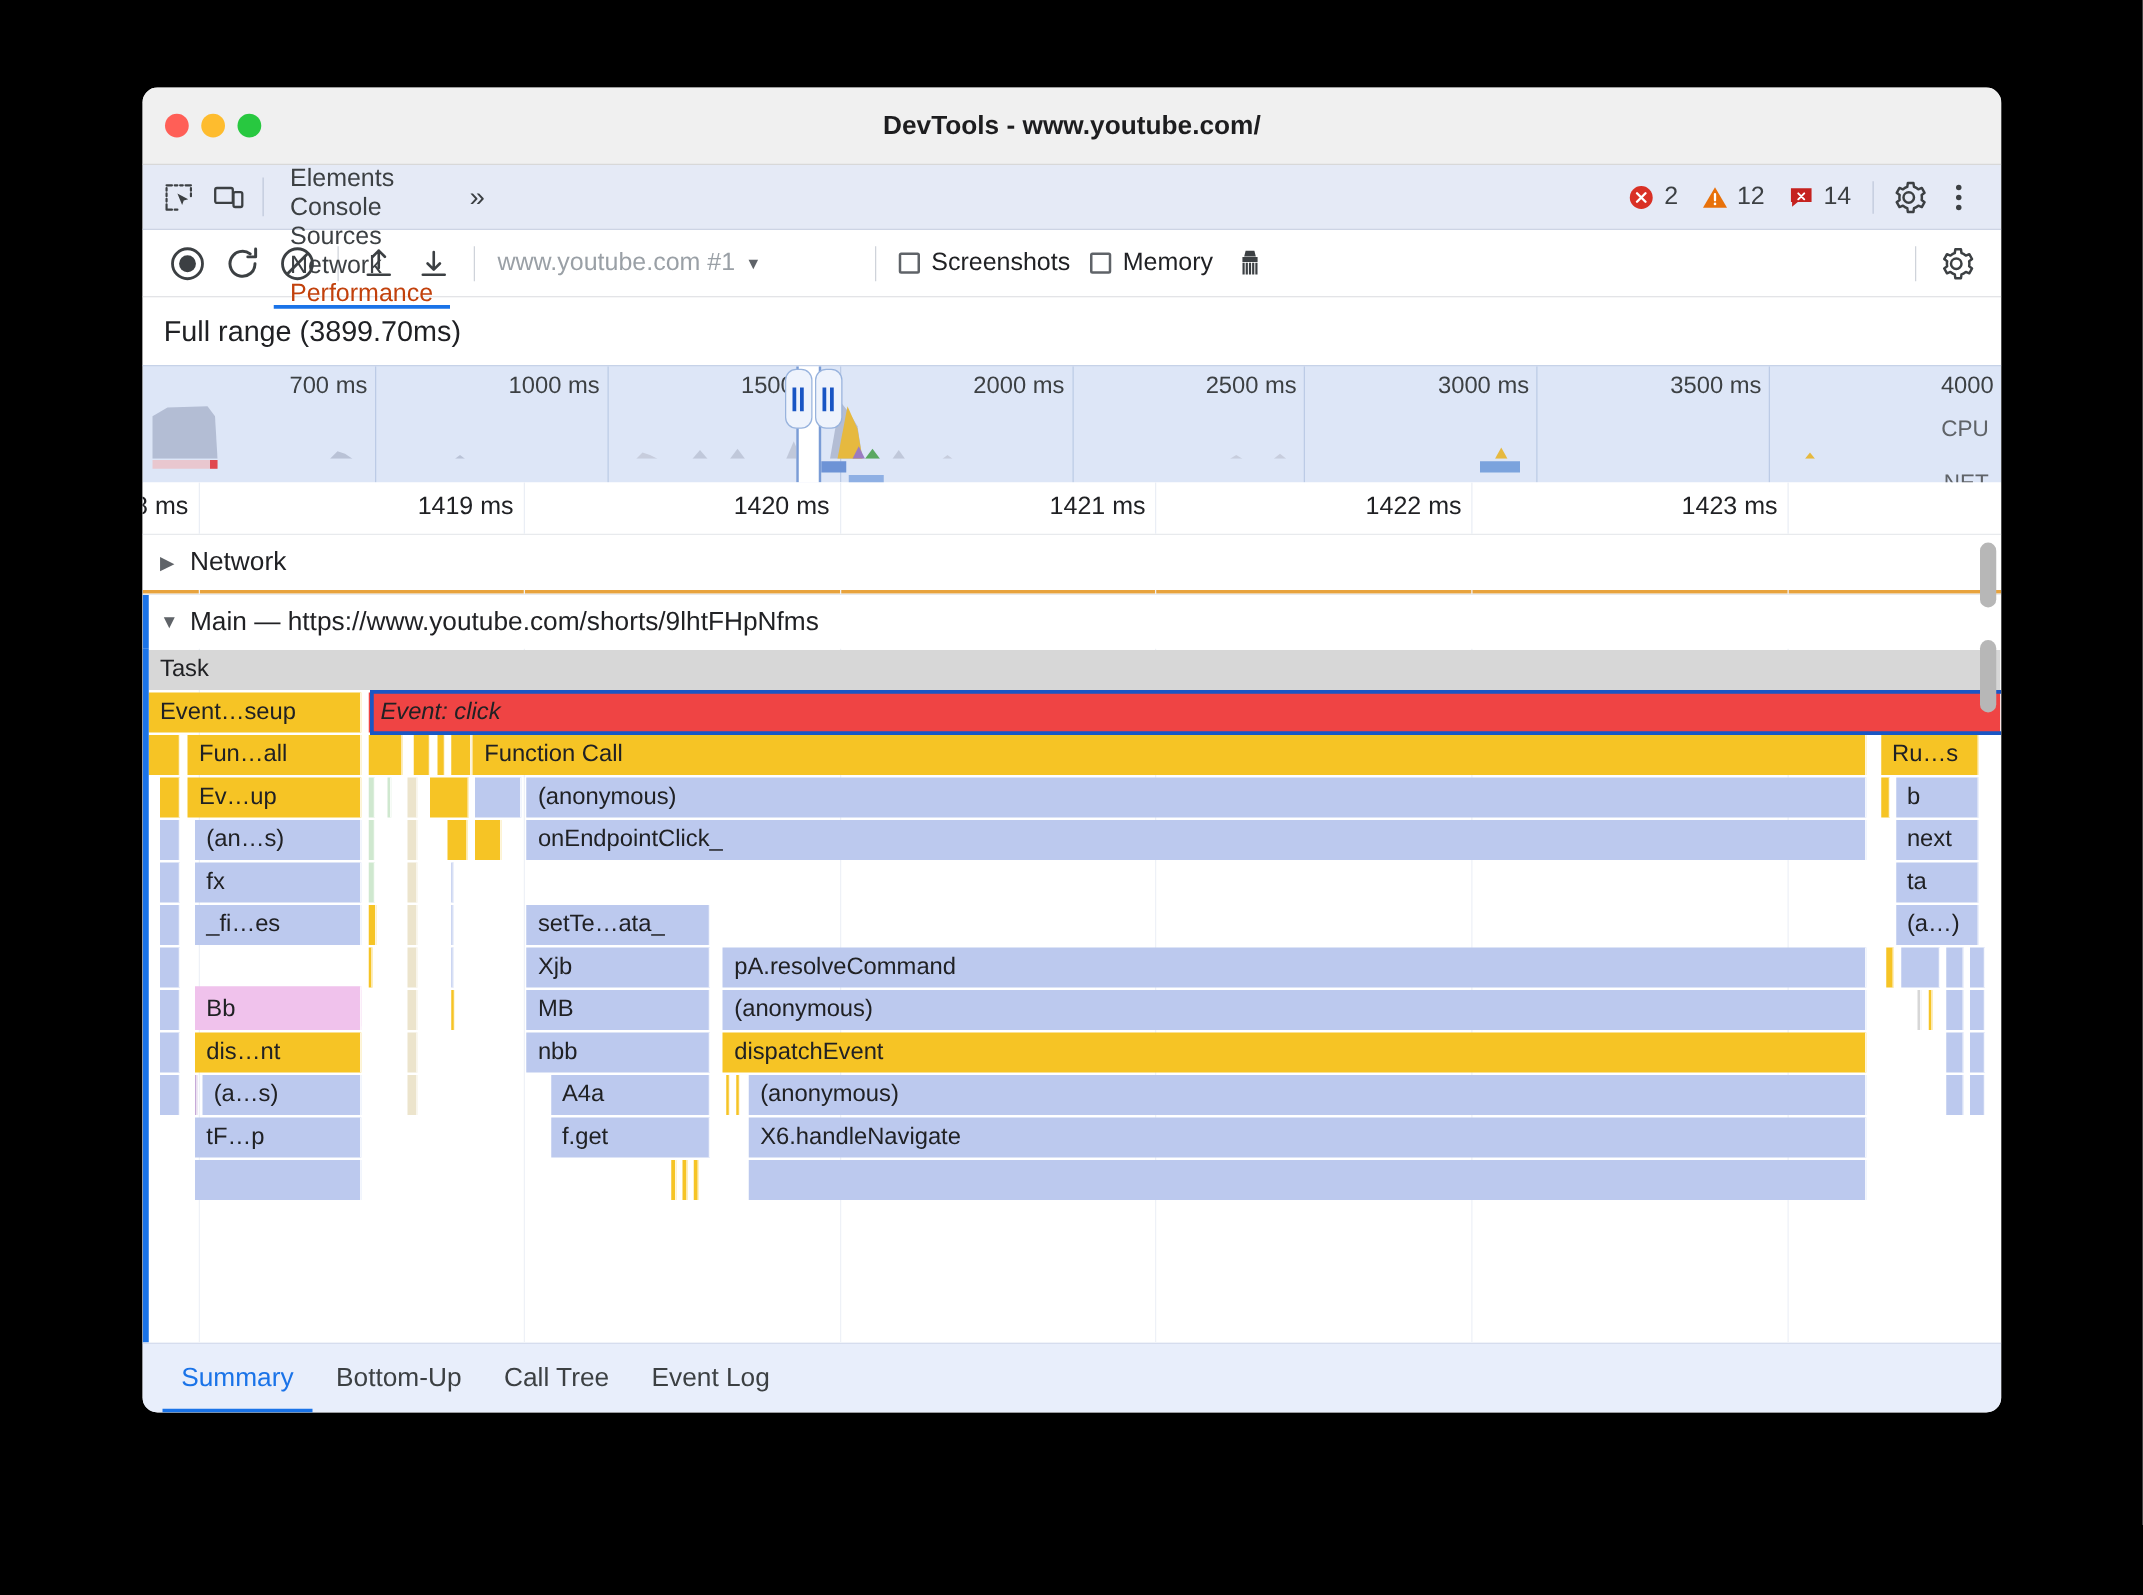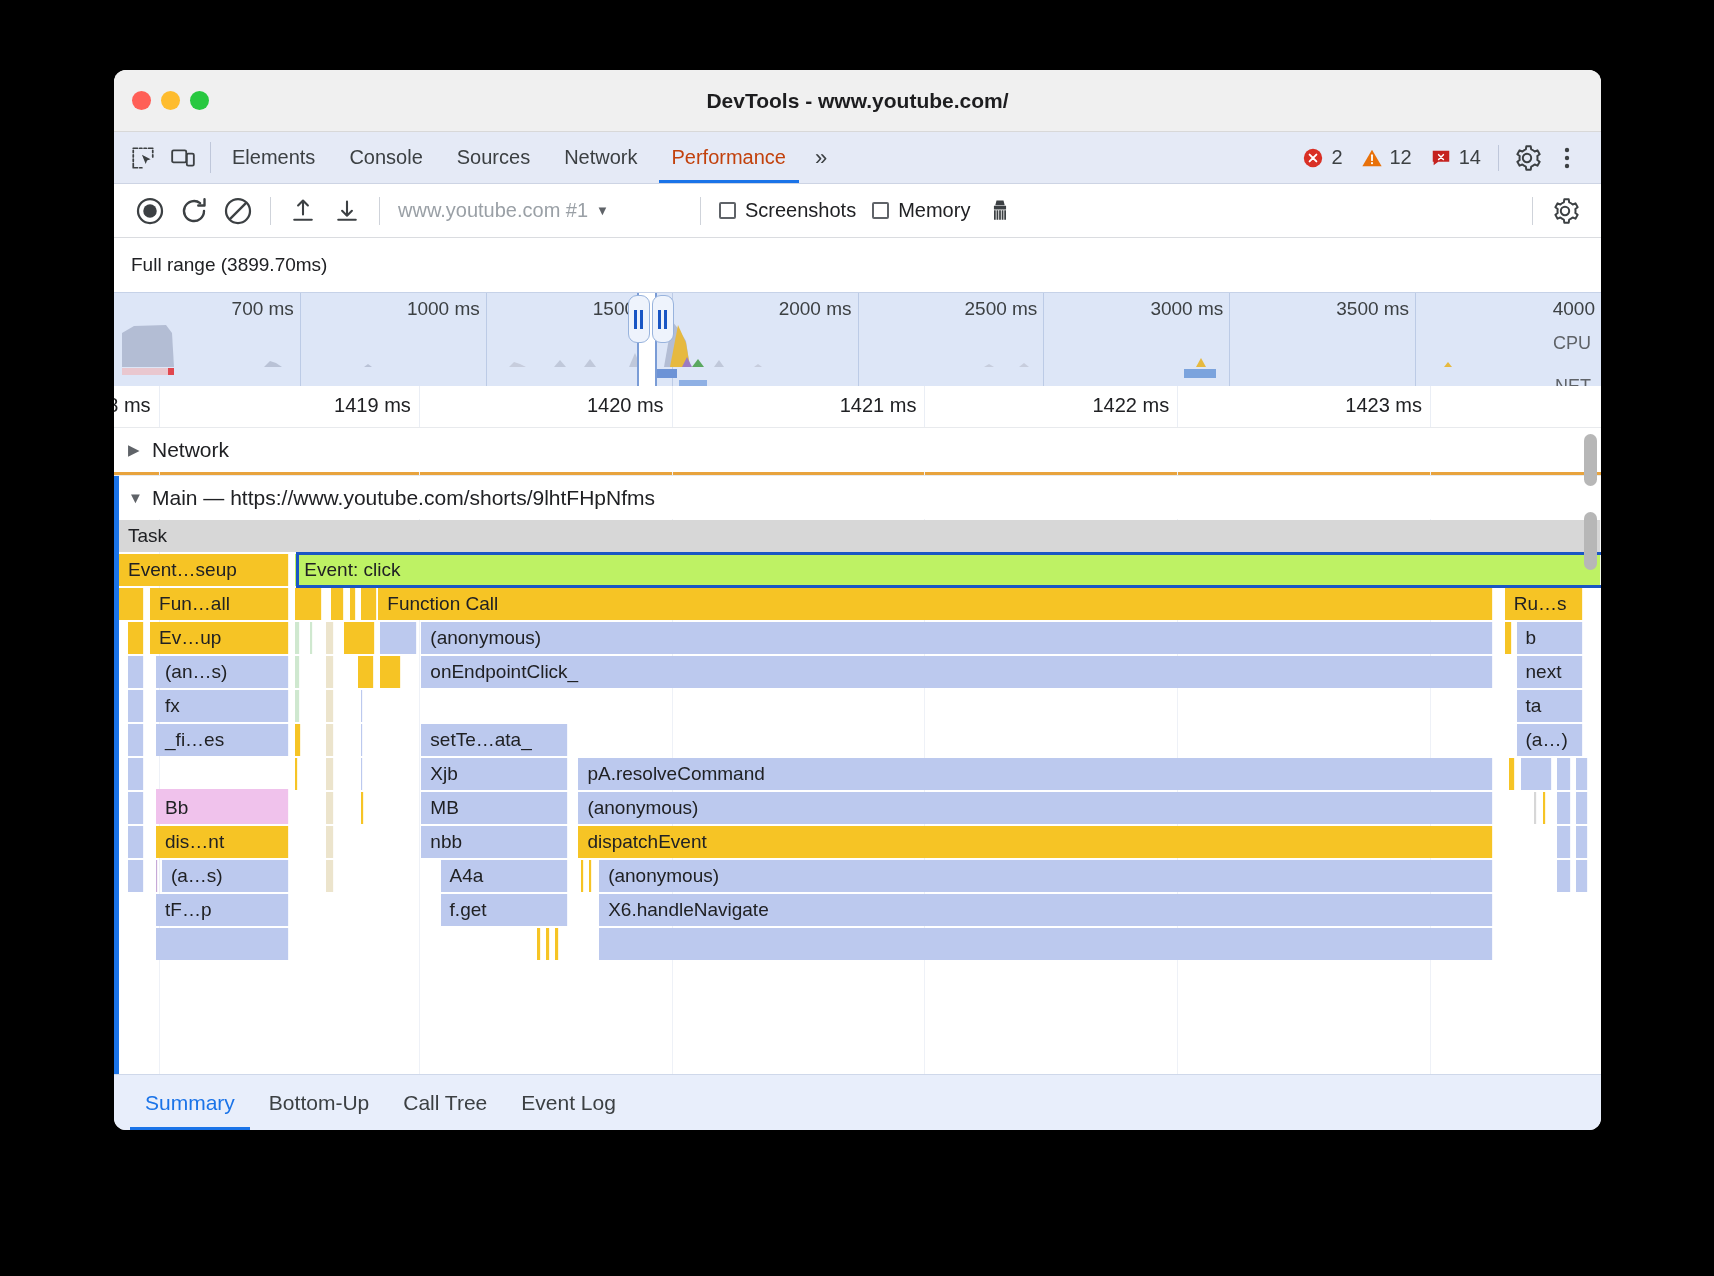--- a/index.html
+++ b/index.html
@@ -41,21 +41,21 @@
 
   
   .tabstrip {
     height: 52px; background: #e5eaf6;
     display: flex; align-items: stretch;
     border-bottom: 1px solid #cdd4e4; flex: none;
   }
   .tb-icons { display: flex; align-items: center; padding: 0 10px 0 16px; gap: 14px; }
   .tb-icons .ic { width: 26px; height: 26px; display: flex; align-items: center; justify-content: center; }
   .tb-sep { width: 1px; background: #bfc7da; margin: 10px 4px; }
-  .tabs { display: flex; align-items: stretch; }
+  .tabs { display: flex; align-items: stretch; flex-direction: column; }
   .tab {
     display: flex; align-items: center; padding: 0 17px;
     font-size: 20px; color: #3c4043; white-space: nowrap;
     position: relative;
   }
   .tab.active { color: #c2410c; }
   .tab.active::after {
     content: ""; position: absolute; left: 4px; right: 4px; bottom: 0;
     height: 3px; background: #1a73e8;
   }
@@ -81,21 +81,21 @@
   .chk-group { display: flex; align-items: center; gap: 9px; padding: 0 8px; }
   .chkbox { width: 17px; height: 17px; border: 2px solid #5f6368; border-radius: 2px; }
   .chk-label { font-size: 20px; color: #202124; }
   .controls-right { margin-left: auto; display: flex; align-items: center; }
 
   
   .range-bar {
     height: 54px; background: #fff; display: flex; align-items: center;
     padding-left: 17px; flex: none;
   }
-  .range-text { font-size: 19px; color: #202124; }
+  .range-text { font-size: 23px; color: #202124; }
 
   
   .overview {
     height: 94px; background: #dde6f7; position: relative; flex: none;
     overflow: hidden;
     border-top: 1px solid #c6d2e8;
   }
   .ov-ruler { position: absolute; inset: 0; }
   .ov-tick {
     position: absolute; top: 0; bottom: 0; width: 1px; background: #bccbe6;
@@ -152,21 +152,21 @@
   .row { position: relative; height: 34px; }
   .bar {
     position: absolute; top: 1px; height: 32px;
     font-size: 19px; color: #202124;
     display: flex; align-items: center;
     padding-left: 9px;
     white-space: nowrap; overflow: hidden;
     border-right: 1px solid rgba(255,255,255,.85);
   }
   .bar.yellow { background: #f6c425; }
-  .bar.yellow-dim { background: #bef264; }
+  .bar.yellow-dim { background: #ef4444; font-style: italic; }
   .bar.blue { background: #bcc9ee; }
   .bar.pink { background: #f0c2ec; }
   .bar.green { background: #cfe8cf; }
   .bar.cream { background: #ece4cc; }
   .bar.gray { background: #d7d7d7; }
   .bar.purple { background: #c6a9d8; }
   .bar.noLabel { padding-left: 0; }
   .sel-outline {
     position: absolute; border: 3px solid #1a56c4; pointer-events: none;
     box-sizing: border-box;

